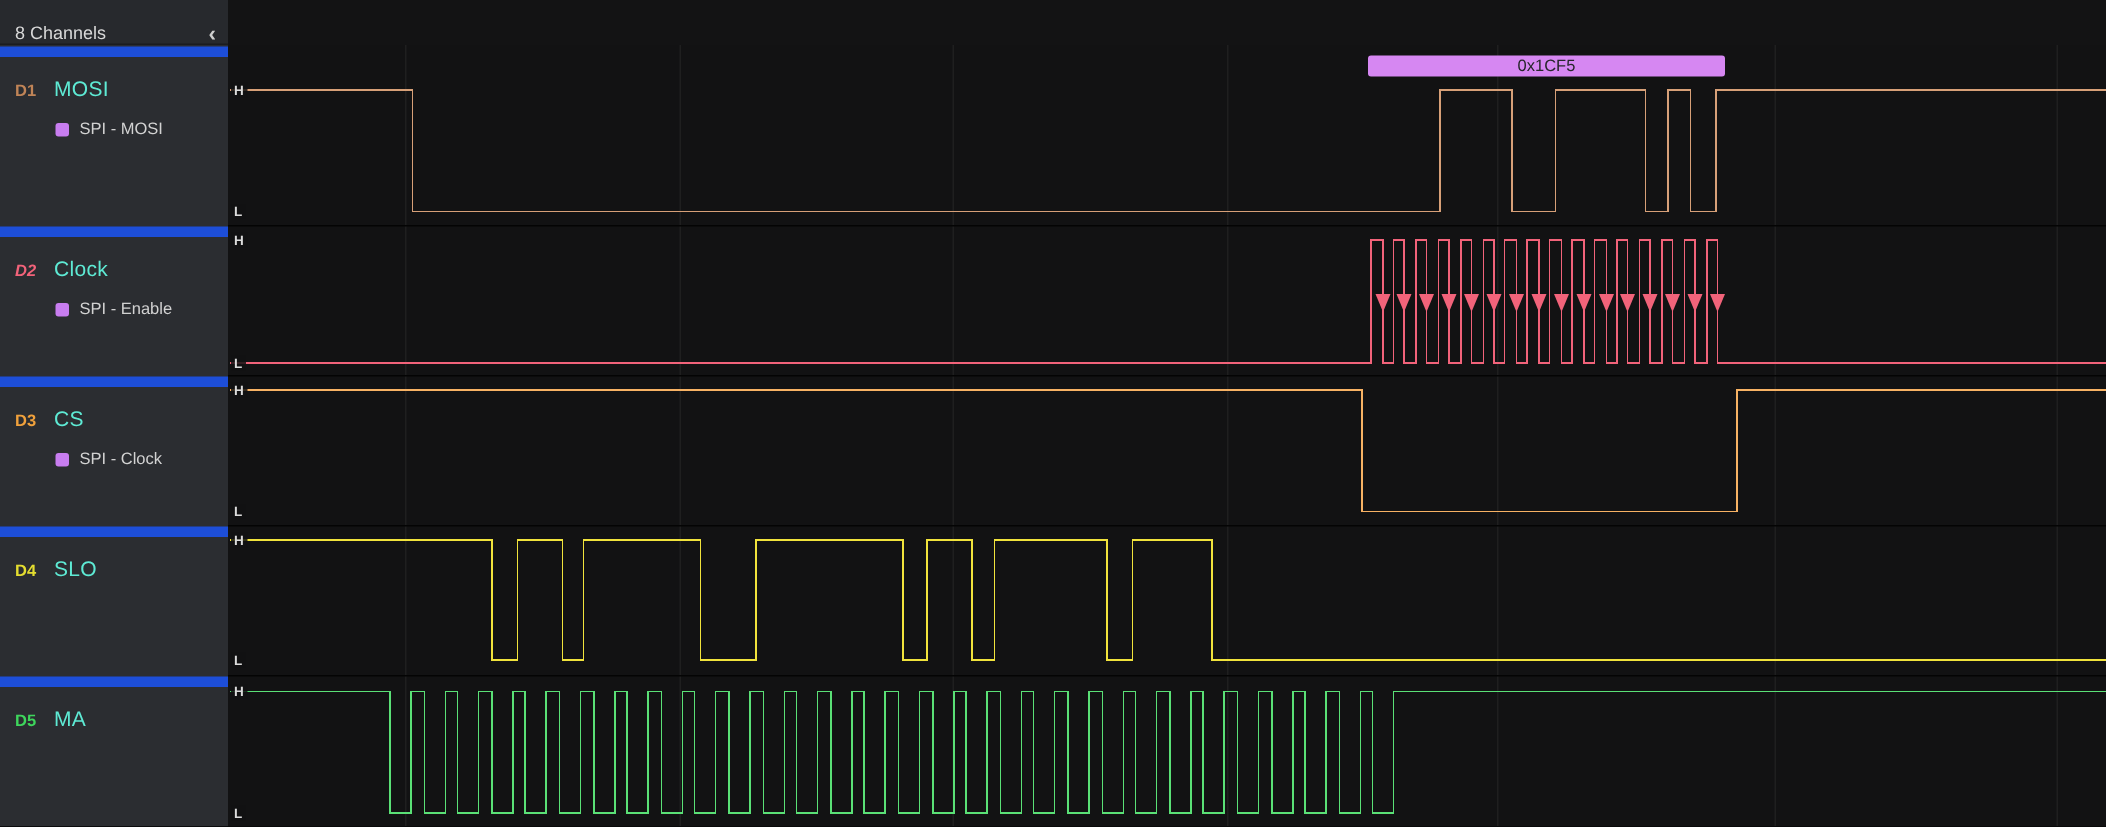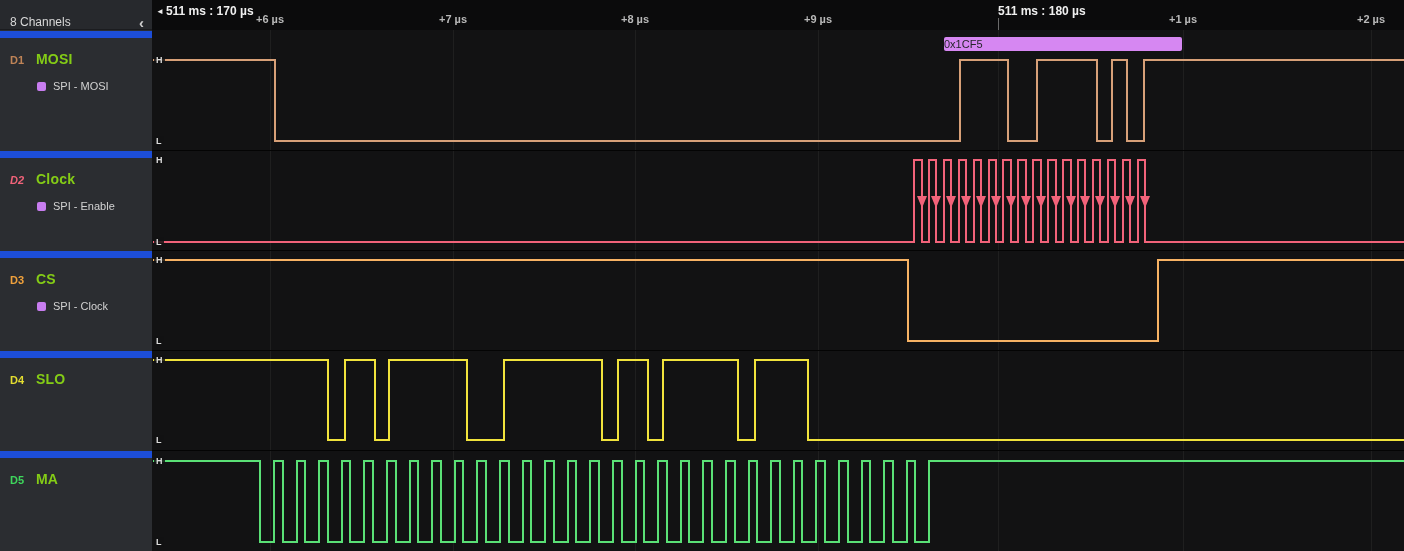--- a/index.html
+++ b/index.html
@@ -12,21 +12,21 @@
   .sidebar { position:absolute; left:0; top:0; width:152px; height:551px; background:#2b2d31; z-index:3; }
   .sidebar-header {
     height:30px; box-sizing:border-box; background:#27292d; border-bottom:1px solid #1b1c1f;
     display:flex; align-items:center; justify-content:space-between; padding:15px 8px 0 10px;
     color:#d8d8d8; font-size:12px;
   }
   .sidebar-header .chev { color:#cfcfcf; font-size:15px; font-weight:bold; cursor:pointer; line-height:1; }
   .channel-row { position:absolute; left:0; width:152px; box-sizing:border-box; border-top:7px solid #1d4ed8; padding-top:13px; }
   .chan-line { display:flex; align-items:baseline; padding-left:10px; }
   .chan-id { font-size:11px; font-weight:bold; width:26px; flex:0 0 26px; }
-  .chan-name { color:#84cc16; font-size:14px; font-weight:bold; letter-spacing:.2px; }
+  .chan-name { color:#5eead4; font-size:14px; font-weight:normal; letter-spacing:.2px; }
   .chan-sub { display:flex; align-items:center; gap:7px; padding-left:37px; margin-top:13px; }
   .chan-square { width:9px; height:9px; border-radius:2px; flex:0 0 9px; }
   .chan-sub-label { color:#d2d2d2; font-size:11px; }
   
   .timeline { position:absolute; left:152px; top:0; width:1252px; height:30px; background:#0b0b0c; z-index:2; }
   .tick-label { position:absolute; white-space:nowrap; }
   .tick-label.minor { top:13px; transform:translateX(-50%); color:#b9b9b9; font-size:11px; font-weight:bold; }
   .tick-label.major { top:4px; color:#efefef; font-size:12px; font-weight:bold; }
   .tick-mark { position:absolute; top:18px; width:1px; height:12px; background:#6a6a6a; }
   .start-arrow { font-size:8px; position:relative; top:-1px; margin-right:2px; }
@@ -34,39 +34,28 @@
   .wavearea { position:absolute; left:152px; top:30px; width:1252px; height:521px; background:#121213; z-index:1; }
   .gridline { position:absolute; top:0; bottom:0; width:1px; background:rgba(255,255,255,0.055); }
   .row-divider { position:absolute; left:0; width:1252px; height:1px; background:#040404; }
   .wavearea svg { position:absolute; left:0; top:0; }
   .lvl {
     position:absolute; left:2px; color:#dcdcdc; font-size:9px; font-weight:bold;
     background:rgba(18,18,19,0.85); padding:0 2px; line-height:10px;
   }
   .bubble {
     position:absolute; height:14px; border-radius:2px; display:flex;
-    align-items:center; font-size:11px; cursor:pointer;margin-left:32px;
+    align-items:center; justify-content:center; font-size:11px; cursor:pointer;
   }
 </style>
 </head>
 <body>
 
 <div class="app">
 
-  <div class="timeline" id="timeline">
-    <span class="tick-label major" style="left:4px"><span class="start-arrow">◄</span><span>511 ms : 170 µs</span></span>
-  <span class="tick-label minor" style="left: 118px;">+6 µs</span>
-      <span class="tick-label minor" style="left: 301px;">+7 µs</span>
-      <span class="tick-label minor" style="left: 483px;">+8 µs</span>
-      <span class="tick-label minor" style="left: 666px;">+9 µs</span>
-      <span class="tick-label major" style="left: 846px;">511 ms : 180 µs</span>
-      <div class="tick-mark" style="left: 846px;"></div>
-      <span class="tick-label minor" style="left: 1031px;">+1 µs</span>
-      <span class="tick-label minor" style="left: 1219px;">+2 µs</span>
-    </div>
 
   <div class="wavearea" id="wavearea">
       <div class="gridline" style="left: 118px;"></div>
       <div class="gridline" style="left: 301px;"></div>
       <div class="gridline" style="left: 483px;"></div>
       <div class="gridline" style="left: 666px;"></div>
       <div class="gridline" style="left: 846px;"></div>
       <div class="gridline" style="left: 1031px;"></div>
       <div class="gridline" style="left: 1219px;"></div>
       <svg width="1252" height="521" viewBox="0 0 1252 521">

